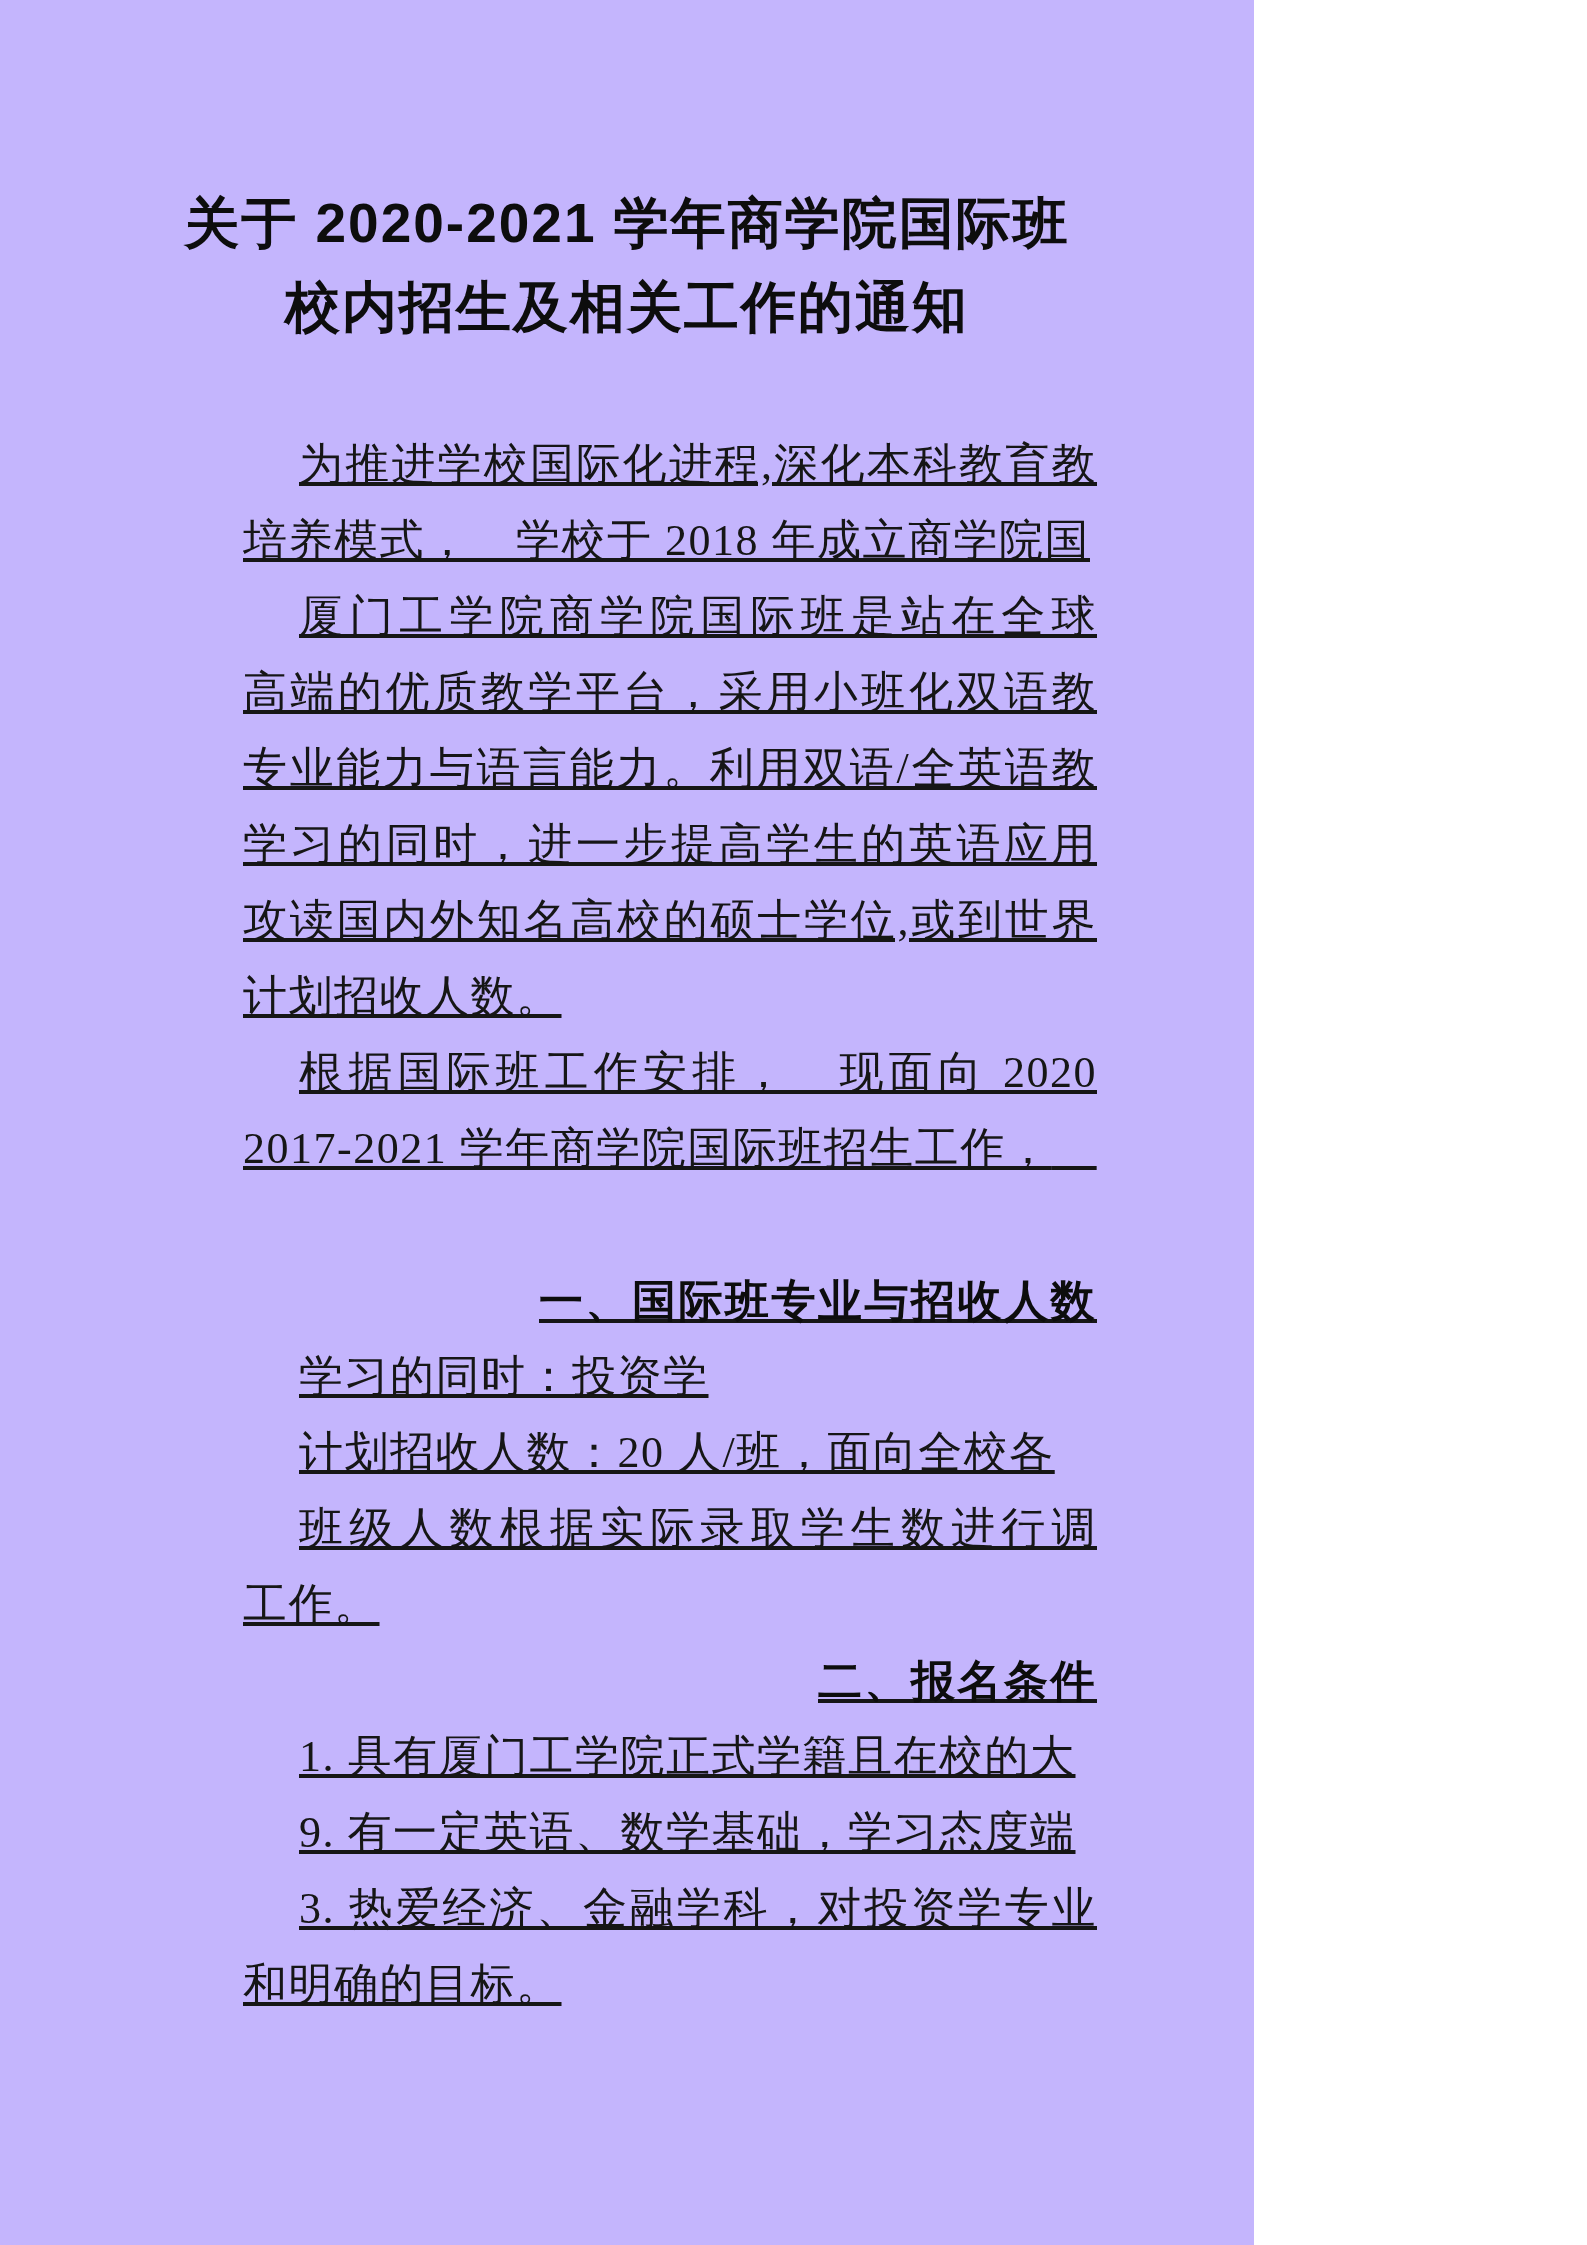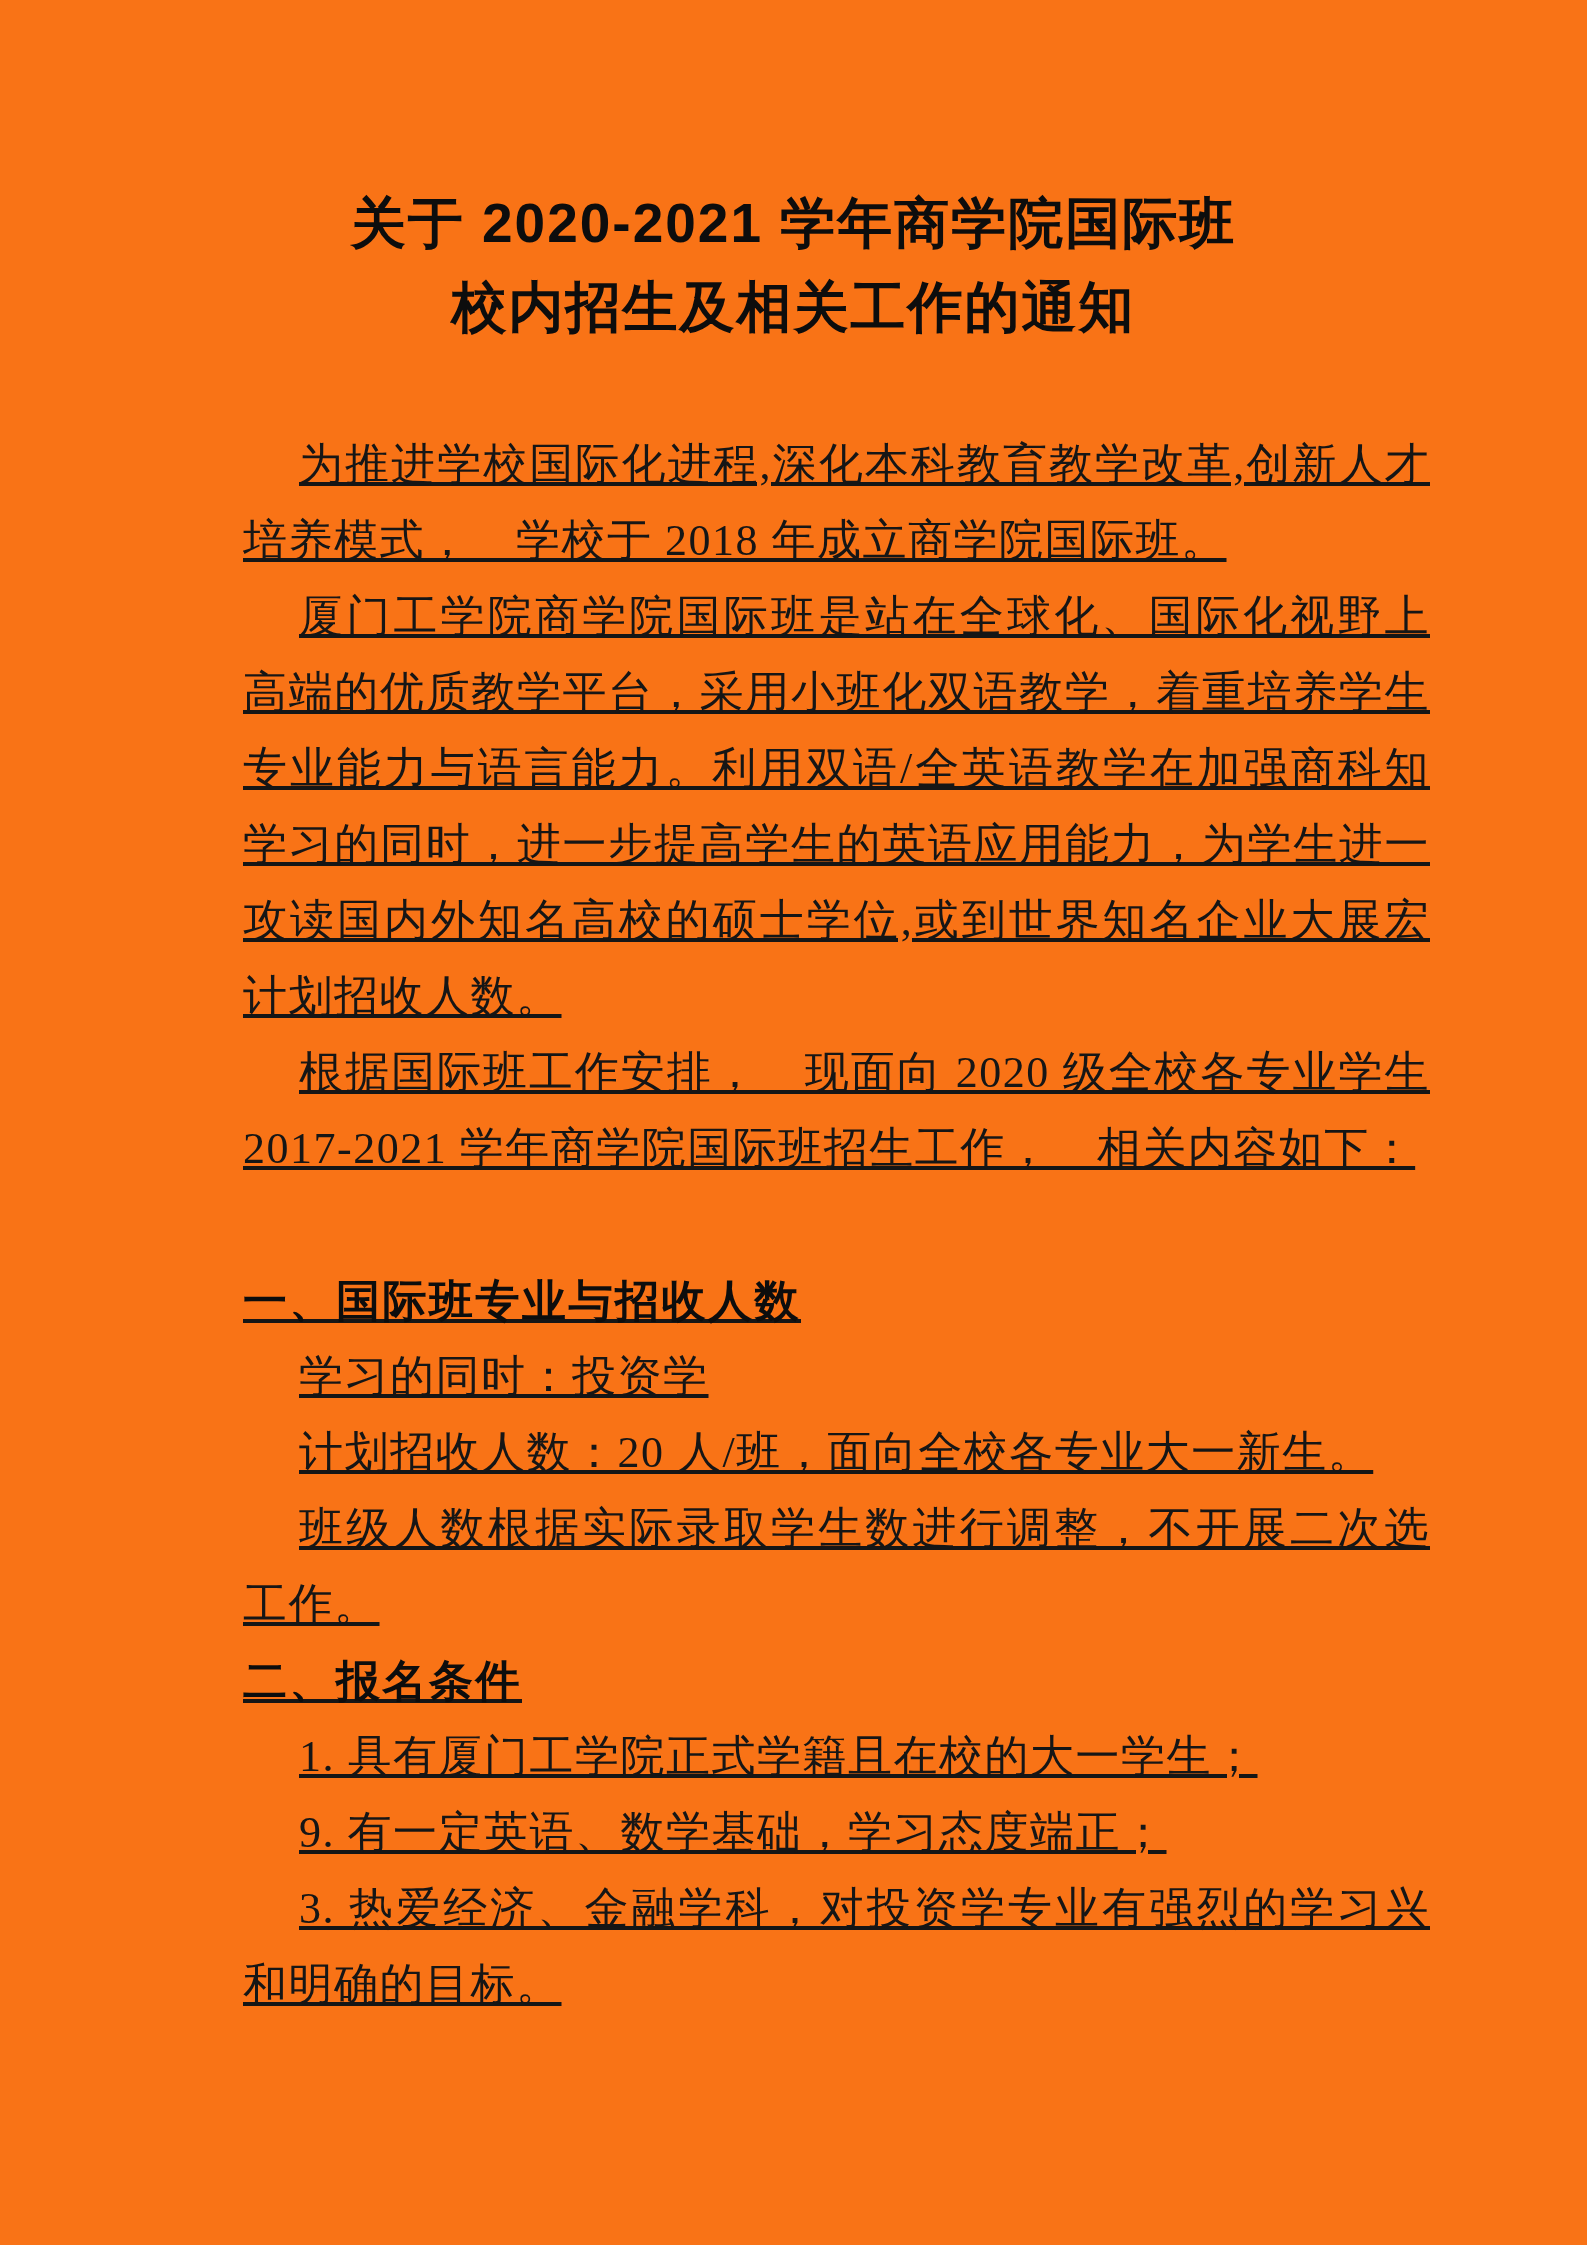--- a/index.html
+++ b/index.html
@@ -2,23 +2,23 @@
 <html><head>
 <meta charset="utf-8">
 <style>
   html, body {
     margin: 0;
     padding: 0;
     background: #ffffff;
   }
   .page {
     position: relative;
-    width: 1587px;
+    width: 1254px;
     height: 2245px;
-    background: #f97316;
+    background: #c4b5fd;
     color: #161616;
     font-family: "Liberation Serif", "DejaVu Serif", serif;
     overflow: hidden;
   }
   .doc-title {
     padding-top: 181px;
     text-align: center;
     font-family: "Liberation Sans", "DejaVu Sans", sans-serif;
     font-weight: 700;
     font-size: 55px;
@@ -43,20 +43,21 @@
   }
   .just {
     text-align: justify;
     text-align-last: justify;
   }
   .heading {
     font-family: "Liberation Sans", "DejaVu Sans", sans-serif;
     font-weight: 700;
     color: #0d0d0d;
     letter-spacing: 2.5px;
+    text-align: right;
   }
   .spacer {
     height: 76px;
   }
 </style>
 </head>
 <body>
 
 <div class="page">
 

